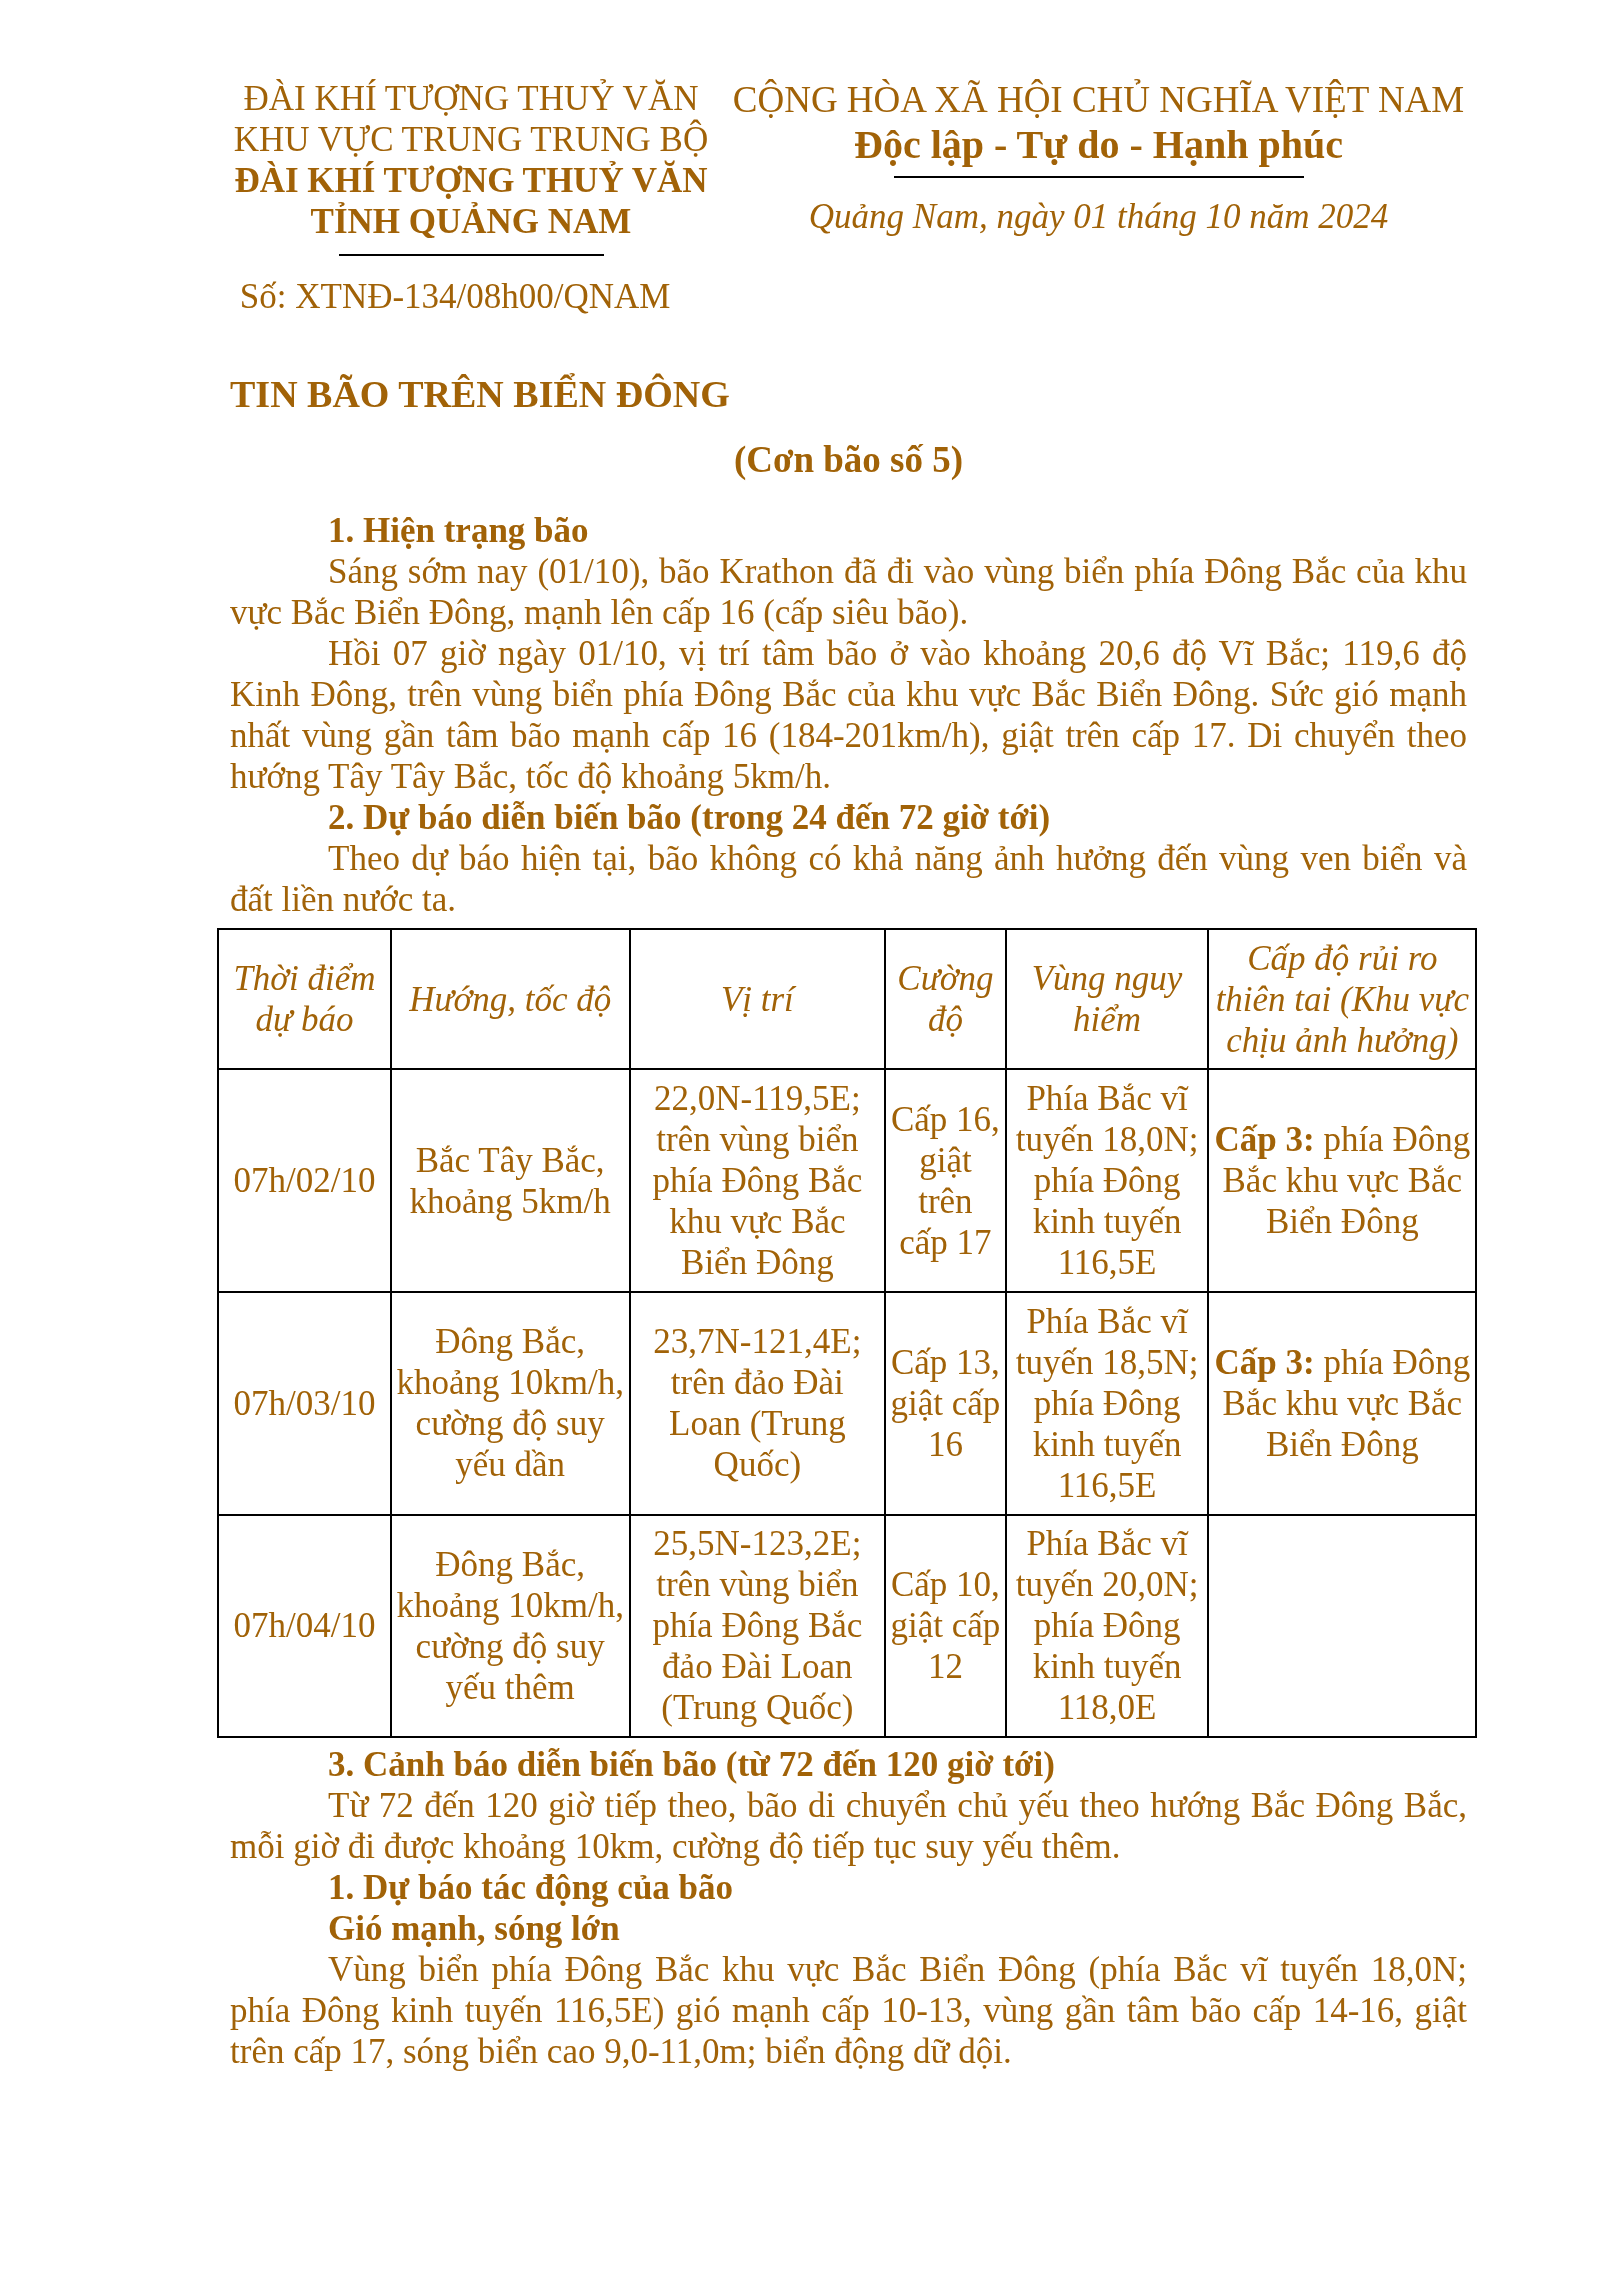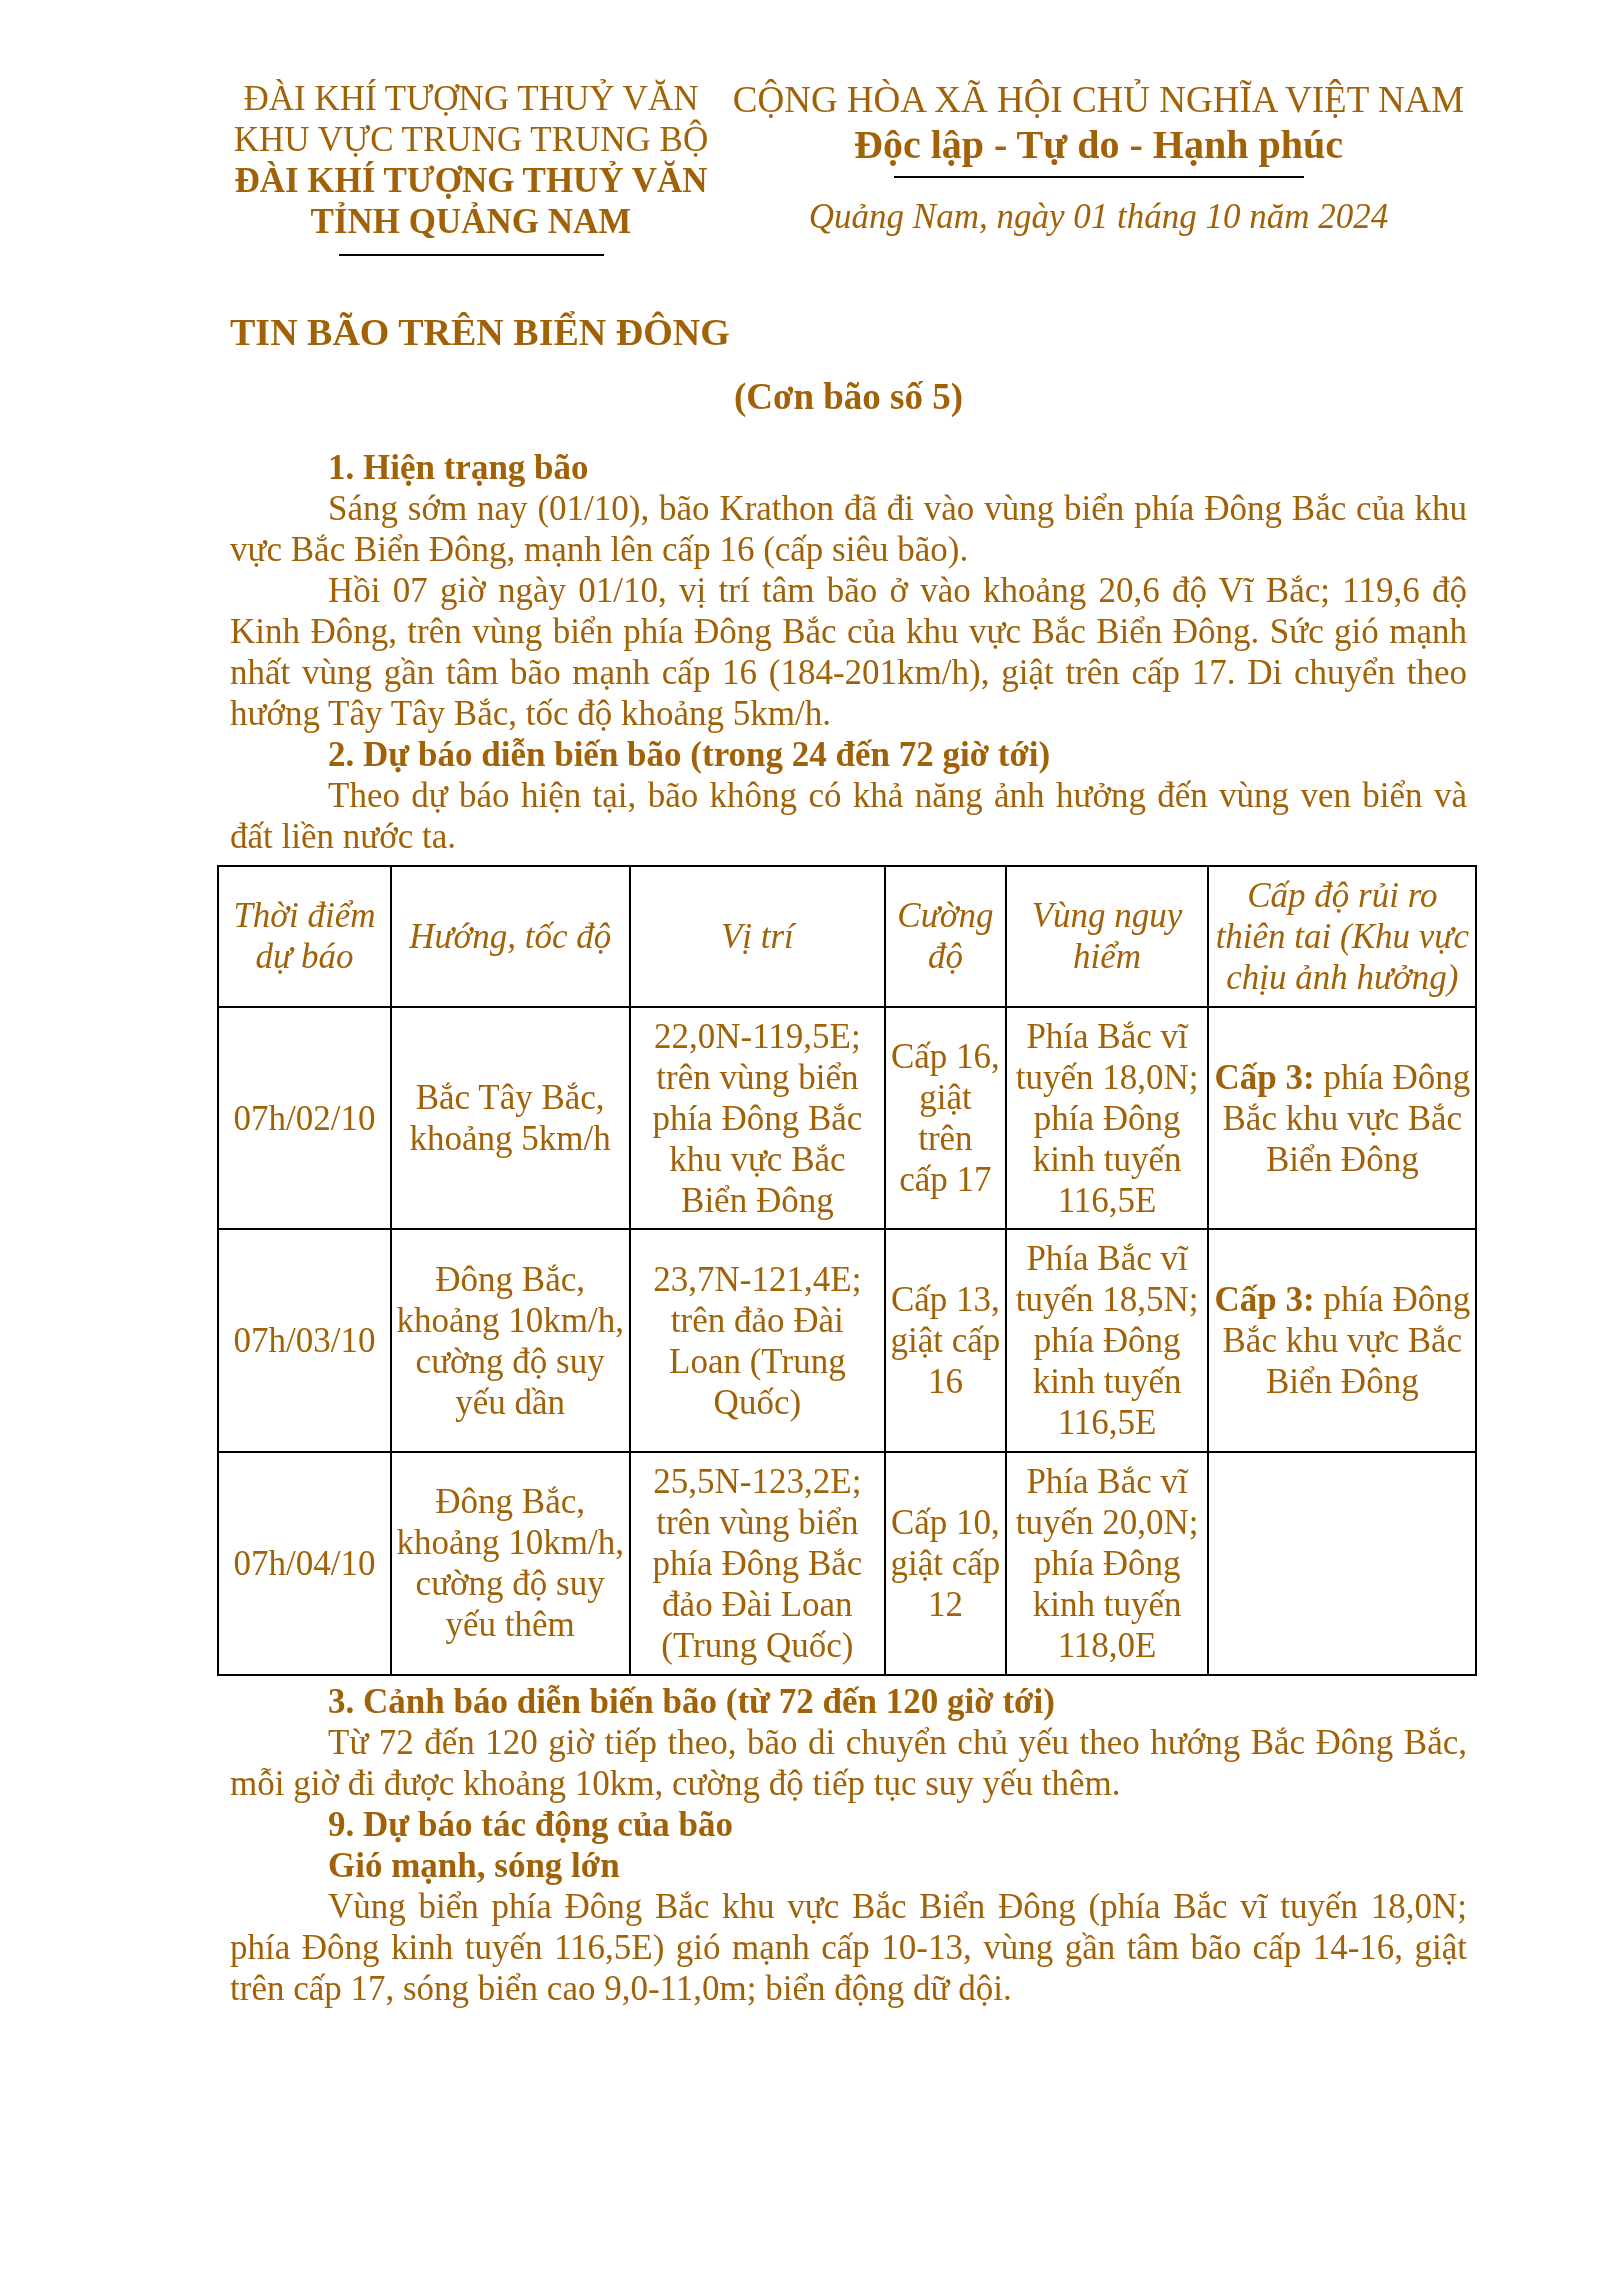--- a/index.html
+++ b/index.html
@@ -120,20 +120,21 @@
 <div class="page">
   <div class="content">
 
     <div class="doc-header">
       <div class="org-block">
         <div>ĐÀI KHÍ TƯỢNG THUỶ VĂN</div>
         <div>KHU VỰC TRUNG TRUNG BỘ</div>
         <div class="org-line-bold">ĐÀI KHÍ TƯỢNG THUỶ VĂN</div>
         <div class="org-line-bold">TỈNH QUẢNG NAM</div>
         <div class="org-rule"></div>
+        <div class="doc-number">Số: XTNĐ-134/08h00/QNAM</div>
       </div>
       <div class="national-block">
         <div class="national-line1">CỘNG HÒA XÃ HỘI CHỦ NGHĨA VIỆT NAM</div>
         <div class="national-line2">Độc lập - Tự do - Hạnh phúc</div>
         <div class="national-rule"></div>
         <div class="date-line">Quảng Nam, ngày 01 tháng 10 năm 2024</div>
       </div>
     </div>
 
     <div class="doc-title">TIN BÃO TRÊN BIỂN ĐÔNG</div>
@@ -186,20 +187,20 @@
           <td>25,5N-123,2E; trên vùng biển phía Đông Bắc đảo Đài Loan (Trung Quốc)</td>
           <td>Cấp 10, giật cấp 12</td>
           <td>Phía Bắc vĩ tuyến 20,0N; phía Đông kinh tuyến 118,0E</td>
           <td><span class="cell-bold"></span> <span></span></td>
         </tr>
       </tbody>
         </table>
 
       <div class="heading after-table">3. Cảnh báo diễn biến bão (từ 72 đến 120 giờ tới)</div>
       <div class="para">Từ 72 đến 120 giờ tiếp theo, bão di chuyển chủ yếu theo hướng Bắc Đông Bắc, mỗi giờ đi được khoảng 10km, cường độ tiếp tục suy yếu thêm.</div>
-      <div class="heading">9. Dự báo tác động của bão</div>
+      <div class="heading">1. Dự báo tác động của bão</div>
       <div class="heading">Gió mạnh, sóng lớn</div>
       <div class="para">Vùng biển phía Đông Bắc khu vực Bắc Biển Đông (phía Bắc vĩ tuyến 18,0N; phía Đông kinh tuyến 116,5E) gió mạnh cấp 10-13, vùng gần tâm bão cấp 14-16, giật trên cấp 17, sóng biển cao 9,0-11,0m; biển động dữ dội.</div>
     </div>
 
   </div>
 </div>
 
 
 </body></html>

